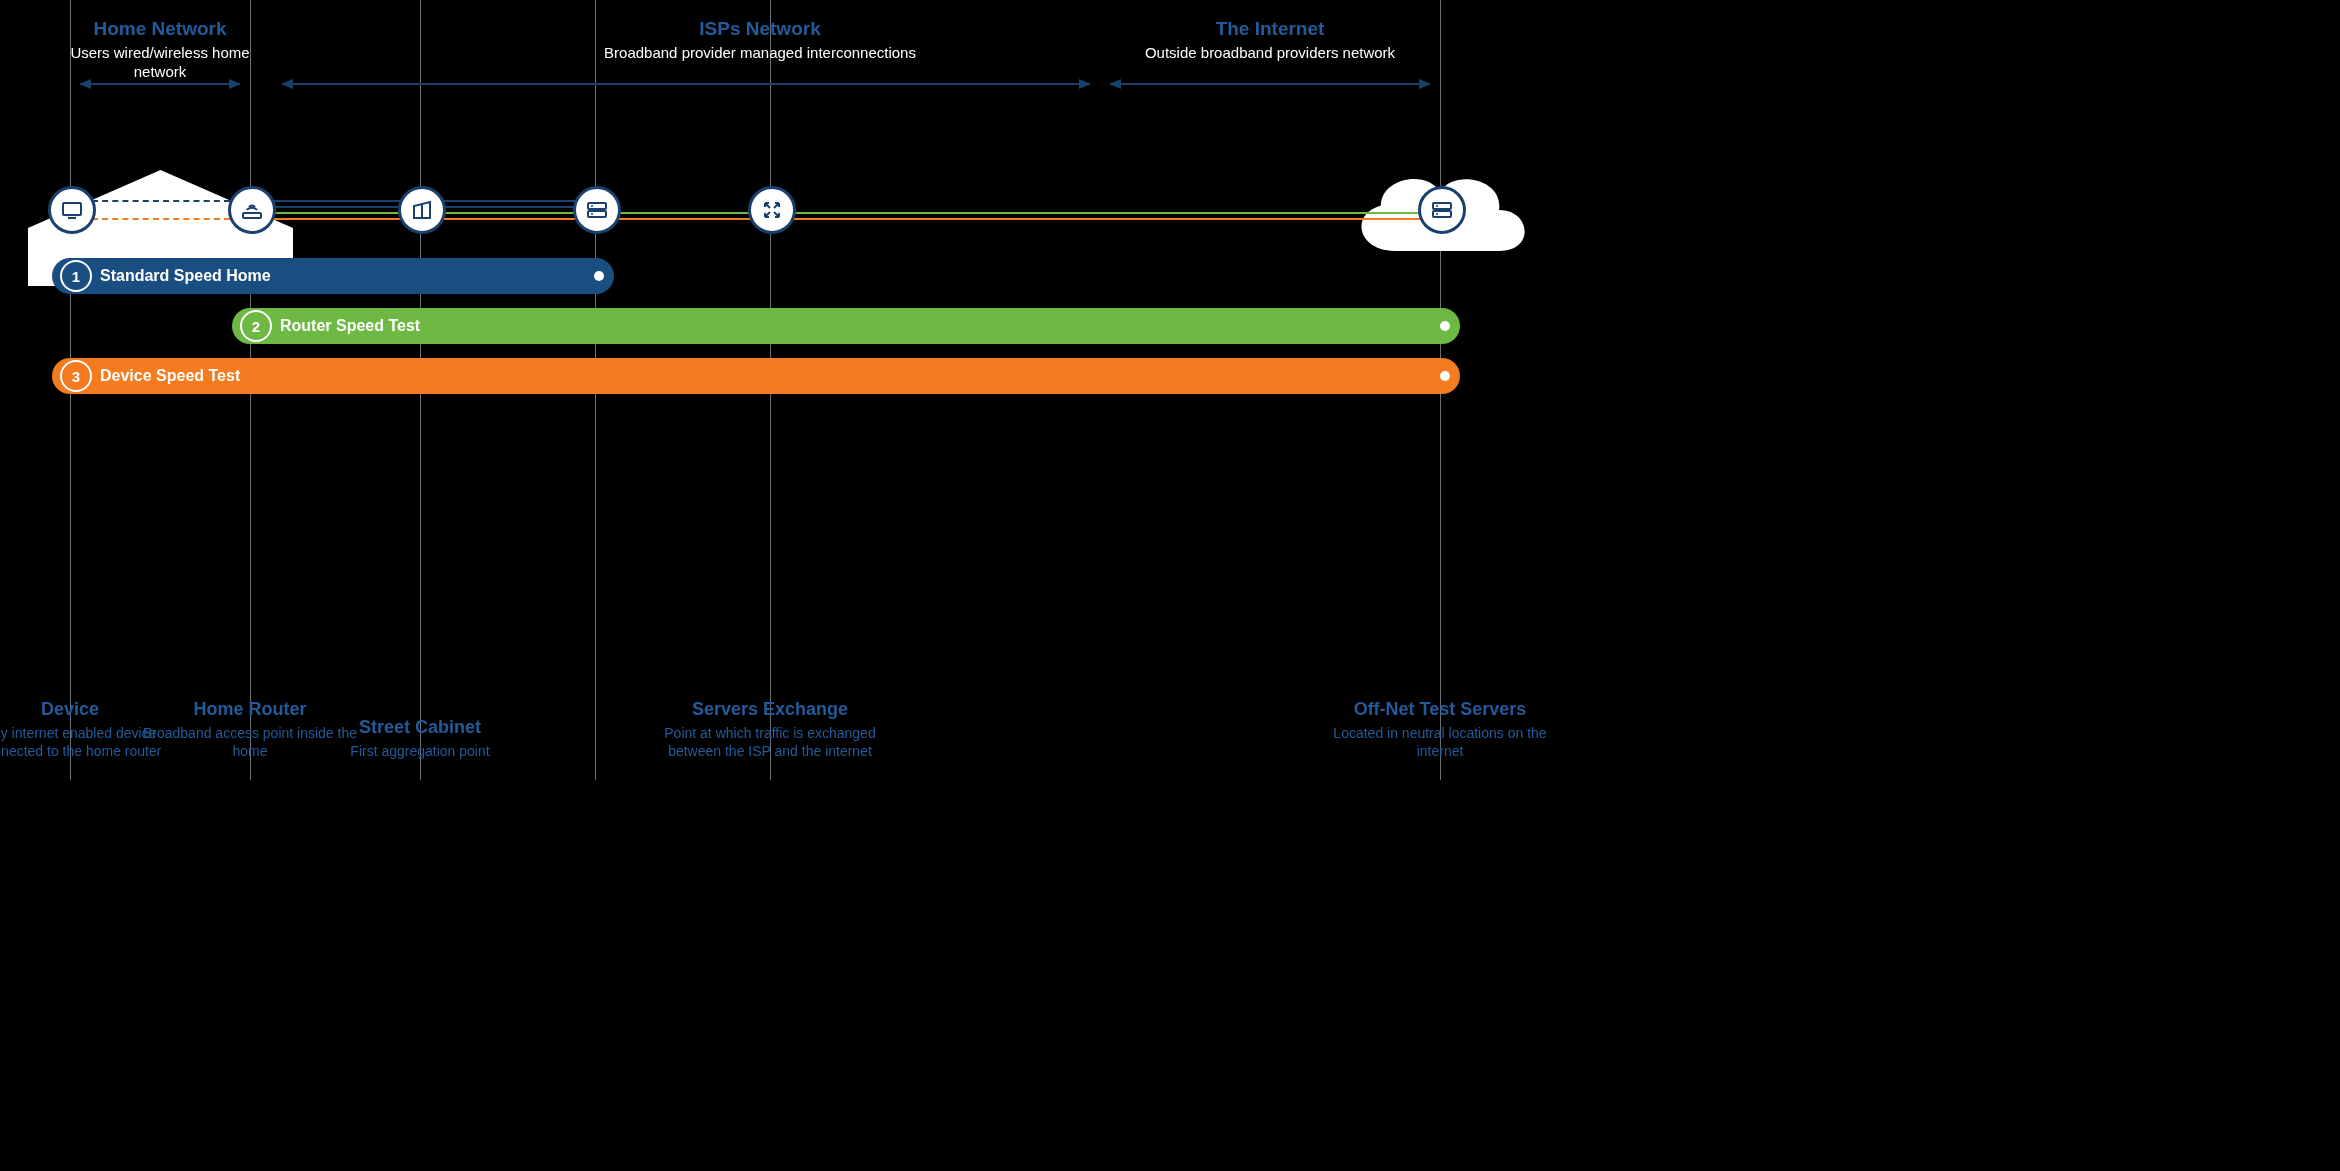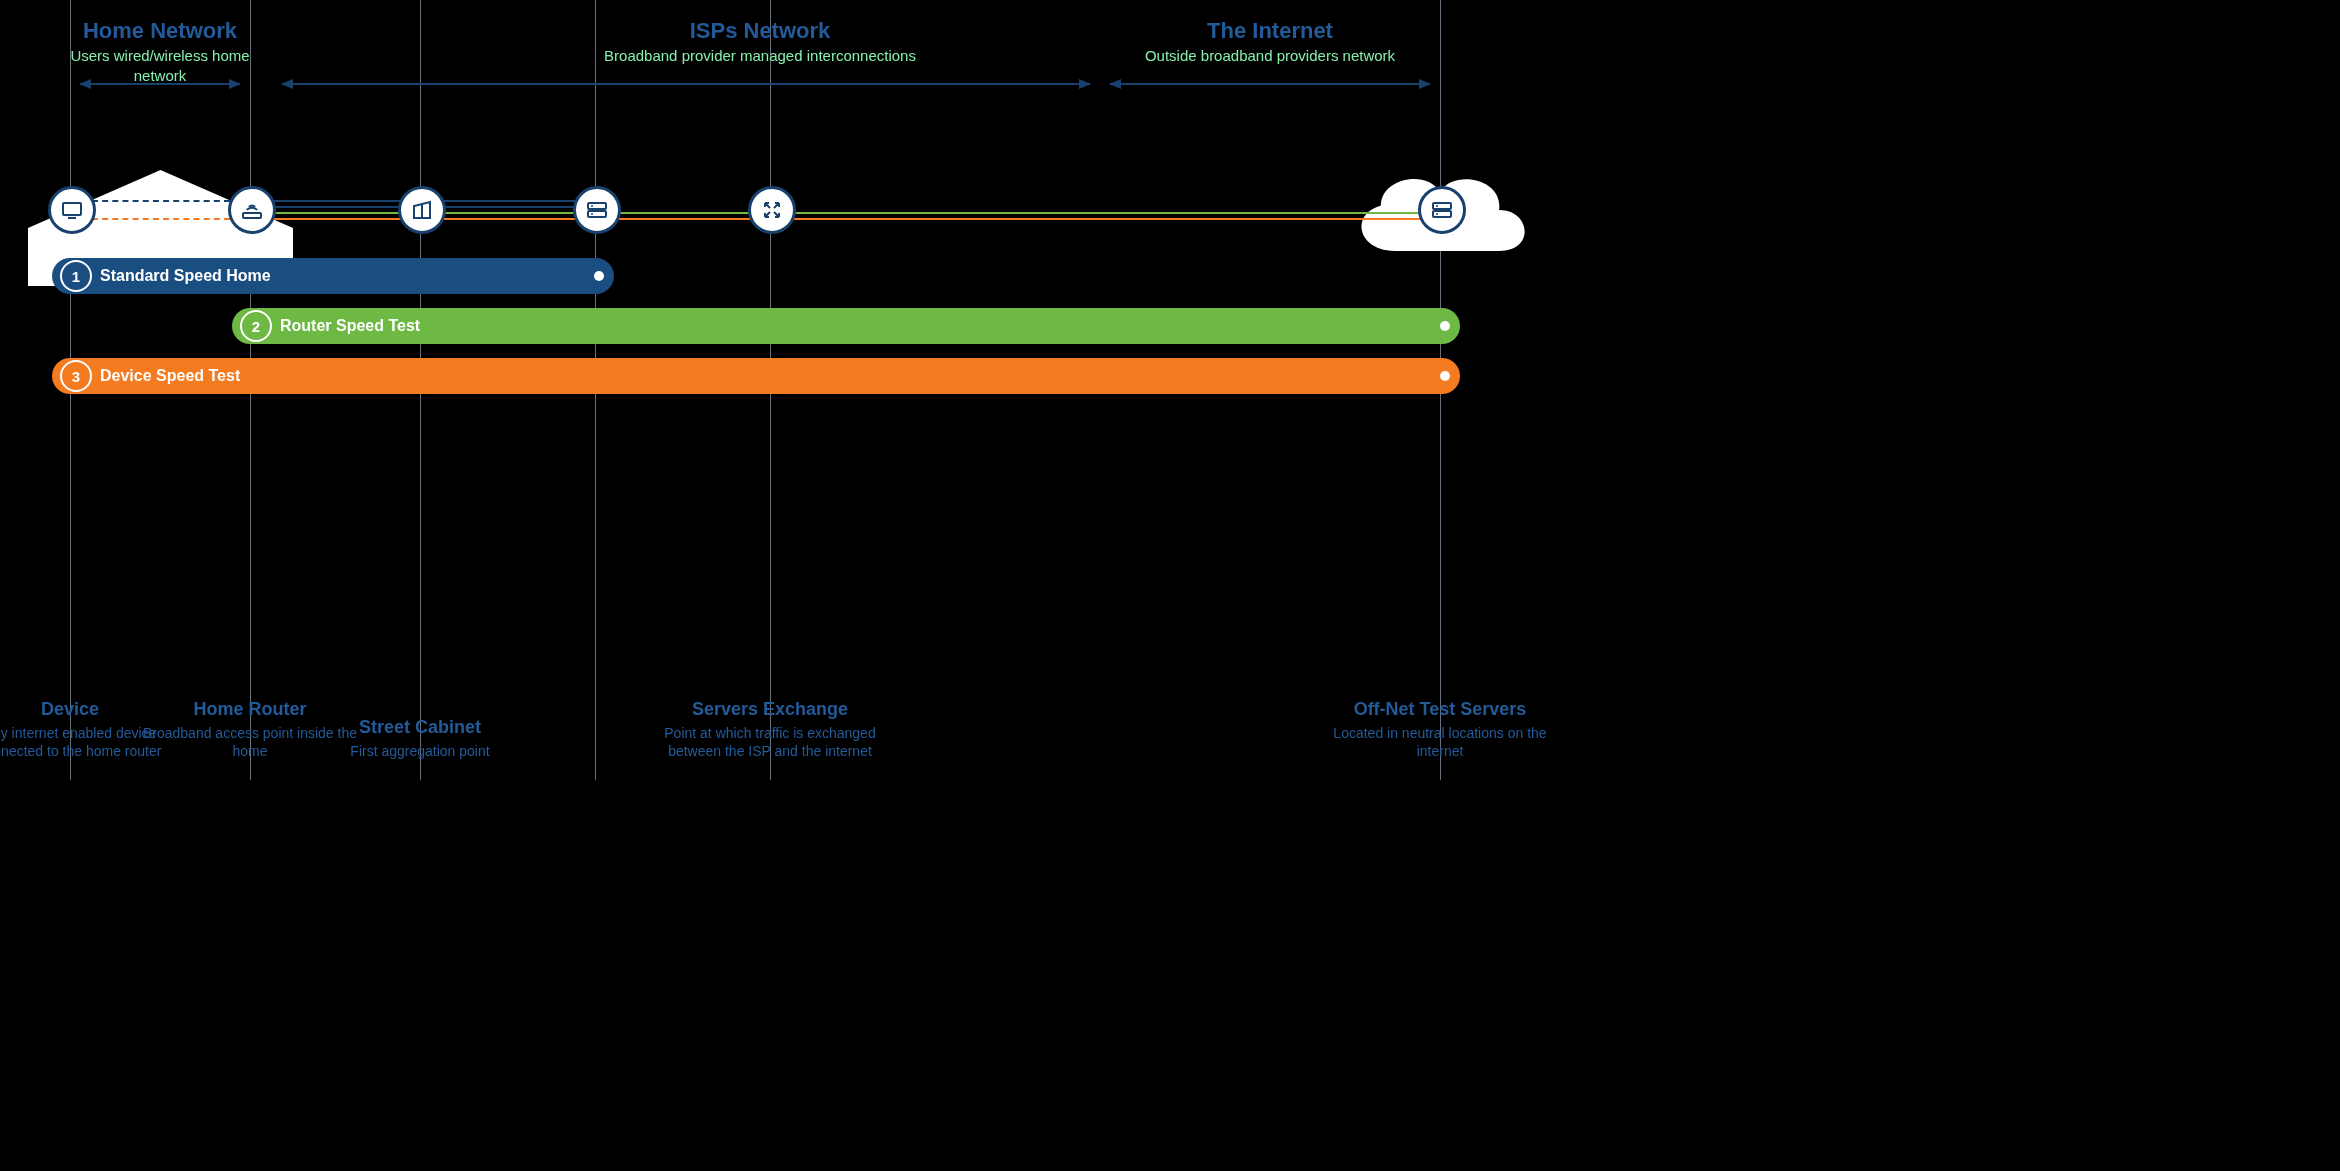--- a/index.html
+++ b/index.html
@@ -14,22 +14,22 @@
   .vline{position:absolute;top:0;bottom:0;width:1px;background:var(--grey);opacity:.75;}
   .vline.v1{left:70px;}
   .vline.v2{left:250px;}
   .vline.v3{left:420px;}
   .vline.v4{left:595px;}
   .vline.v5{left:770px;}
   .vline.v6{left:1440px;}
 
   
   .zone{position:absolute;top:18px;text-align:center;color:#235a99;}
-  .zone .zt{font-weight:700;font-size:22px;line-height:1.2;}
-  .zone .zd{font-size:15px;line-height:1.3;margin-top:2px;color:#86efac;}
+  .zone .zt{font-weight:700;font-size:19px;line-height:1.2;}
+  .zone .zd{font-size:15px;line-height:1.3;margin-top:2px;color:#ffffff;}
   .zone.z1{left:70px;width:180px;}
   .zone.z2{left:420px;width:680px;}
   .zone.z3{left:1100px;width:340px;}
 
   
   .dblarrow{position:absolute;top:83px;height:2px;background:#18416e;}
   .dblarrow:before,.dblarrow:after{content:"";position:absolute;top:-4px;width:0;height:0;border-top:5px solid transparent;border-bottom:5px solid transparent;}
   .dblarrow:before{left:-1px;border-right:12px solid #18416e;}
   .dblarrow:after{right:-1px;border-left:12px solid #18416e;}
   .da1{left:80px;width:160px;}

